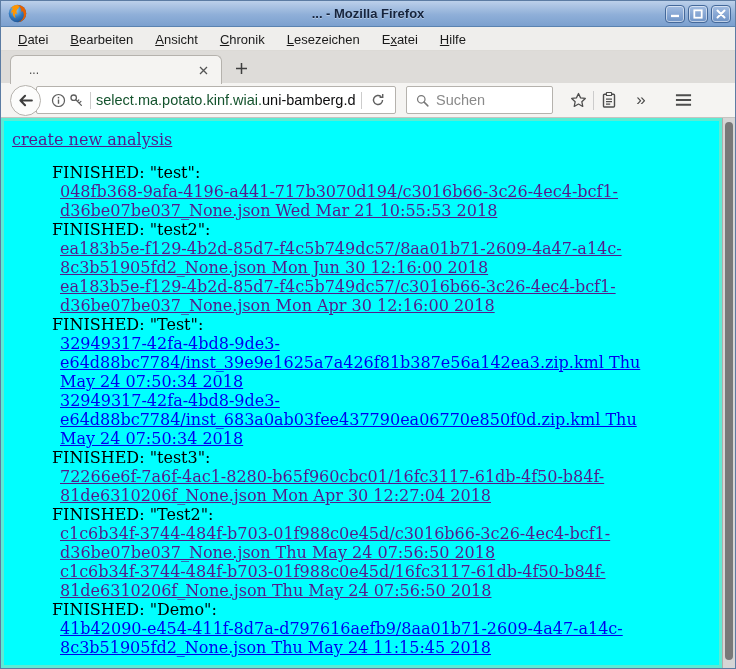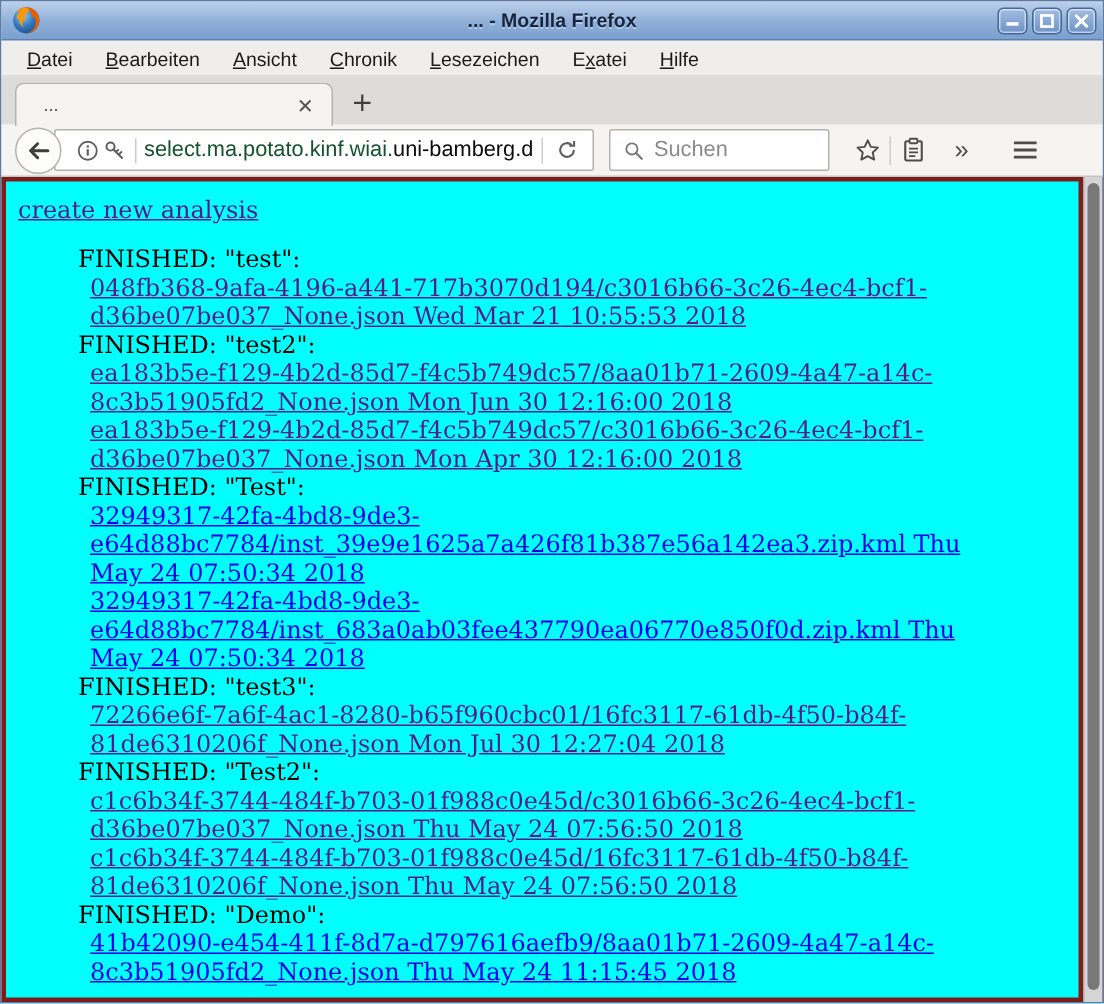--- a/index.html
+++ b/index.html
@@ -113,21 +113,21 @@
     width: 26px; height: 26px; cursor: pointer;
   }
   .star-btn { margin-left: 12px; }
   .toolbar-sep { width: 1px; height: 19px; background: #ccc; margin: 0 2px; }
   .overflow-btn { font-size: 17px; color: #4d4d4d; margin-left: 6px; }
   .hamburger-btn { margin-left: 16px; }
 
   
   .content {
     flex: 1 1 auto; position: relative;
-    background: #7f1d1d; overflow: hidden;
+    background: #5eead4; overflow: hidden;
   }
   .page {
     position: absolute; left: 3px; top: 3px; right: 16px; bottom: 3px;
     background: #00ffff;
     overflow: hidden;
     font-family: "DejaVu Serif", serif;
     font-size: 16px; line-height: 19px; color: #000;
     padding: 9px 8px 0 8px;
   }
   .create-link {
@@ -294,21 +294,21 @@
             <a class="file-link visited">ea183b5e-f129-4b2d-85d7-f4c5b749dc57/8aa01b71-2609-4a47-a14c-8c3b51905fd2_None.json Mon Jun 30 12:16:00 2018</a>
             <a class="file-link visited">ea183b5e-f129-4b2d-85d7-f4c5b749dc57/c3016b66-3c26-4ec4-bcf1-d36be07be037_None.json Mon Apr 30 12:16:00 2018</a>
           </div>
           <div class="entry">
             <div class="status">FINISHED: "Test":</div>
             <a class="file-link">32949317-42fa-4bd8-9de3-e64d88bc7784/inst_39e9e1625a7a426f81b387e56a142ea3.zip.kml Thu May 24 07:50:34 2018</a>
             <a class="file-link">32949317-42fa-4bd8-9de3-e64d88bc7784/inst_683a0ab03fee437790ea06770e850f0d.zip.kml Thu May 24 07:50:34 2018</a>
           </div>
           <div class="entry">
             <div class="status">FINISHED: "test3":</div>
-            <a class="file-link visited">72266e6f-7a6f-4ac1-8280-b65f960cbc01/16fc3117-61db-4f50-b84f-81de6310206f_None.json Mon Jul 30 12:27:04 2018</a>
+            <a class="file-link visited">72266e6f-7a6f-4ac1-8280-b65f960cbc01/16fc3117-61db-4f50-b84f-81de6310206f_None.json Mon Apr 30 12:27:04 2018</a>
           </div>
           <div class="entry">
             <div class="status">FINISHED: "Test2":</div>
             <a class="file-link visited">c1c6b34f-3744-484f-b703-01f988c0e45d/c3016b66-3c26-4ec4-bcf1-d36be07be037_None.json Thu May 24 07:56:50 2018</a>
             <a class="file-link visited">c1c6b34f-3744-484f-b703-01f988c0e45d/16fc3117-61db-4f50-b84f-81de6310206f_None.json Thu May 24 07:56:50 2018</a>
           </div>
           <div class="entry">
             <div class="status">FINISHED: "Demo":</div>
             <a class="file-link">41b42090-e454-411f-8d7a-d797616aefb9/8aa01b71-2609-4a47-a14c-8c3b51905fd2_None.json Thu May 24 11:15:45 2018</a>
           </div>

